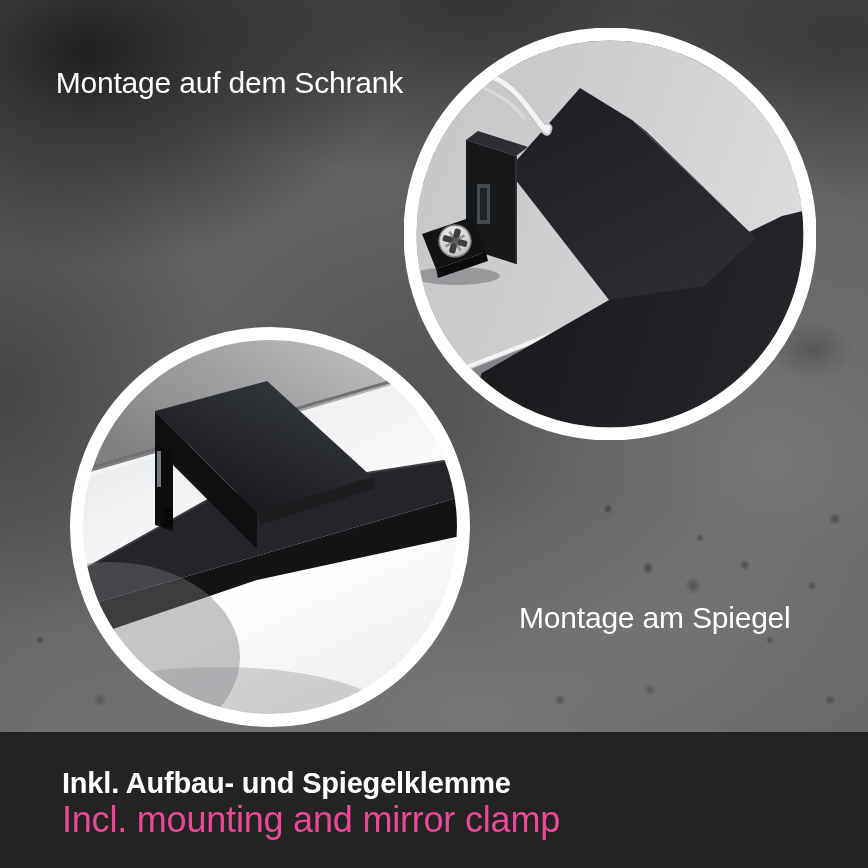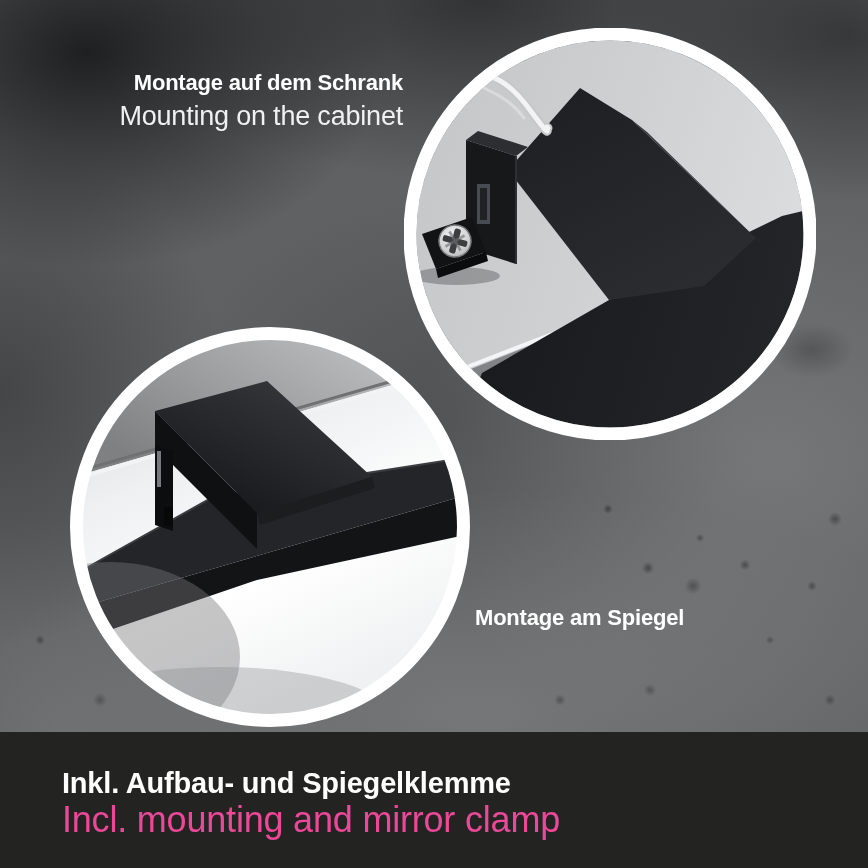--- a/index.html
+++ b/index.html
@@ -33,21 +33,21 @@
       radial-gradient(7px 7px at 40px 640px, rgba(28,29,30,.45), rgba(28,29,30,0) 70%),
       radial-gradient(10px 10px at 100px 700px, rgba(30,31,32,.35), rgba(30,31,32,0) 70%),
       radial-gradient(8px 8px at 830px 700px, rgba(28,29,30,.40), rgba(28,29,30,0) 70%),
       radial-gradient(6px 6px at 770px 640px, rgba(30,31,32,.40), rgba(30,31,32,0) 70%),
       radial-gradient(60px 40px at 812px 350px, rgba(40,41,42,.35), rgba(40,41,42,0) 70%);
   }
   .inset{position:absolute;}
   .inset-cabinet{left:404px;top:28px;}
   .inset-mirror{left:70px;top:327px;}
   .label{position:absolute;color:#ffffff;letter-spacing:-0.2px;}
-  .label .t{font-weight:bold;font-size:22px;line-height:34px;white-space:nowrap;}
+  .label .t{font-weight:normal;font-size:30px;line-height:34px;white-space:nowrap;margin-left:44px;}
   .label .s{font-weight:normal;font-size:27px;line-height:33px;color:#f0f1f2;white-space:nowrap;}
   .label-cabinet{top:66px;right:465px;text-align:right;}
   .label-mirror{top:601px;left:475px;text-align:left;}
   .footer{
     position:absolute;left:0;top:732px;width:868px;height:160px;
     background:#232421;box-sizing:border-box;padding:33px 0 0 62px;color:#fff;
   }
   .footer .t{font-weight:bold;font-size:29px;line-height:37px;letter-spacing:-0.2px;white-space:nowrap;}
   .footer .s{font-weight:normal;font-size:36px;line-height:36px;letter-spacing:-0.2px;color:#ec4899;white-space:nowrap;}
 </style>
@@ -176,21 +176,20 @@
       </g>
 
       <ellipse cx="40" cy="330" rx="130" ry="95" fill="rgba(118,120,122,0.42)"></ellipse>
       <ellipse cx="150" cy="395" rx="175" ry="55" fill="rgba(135,137,139,0.35)"></ellipse>
     </g>
     <circle cx="200" cy="200" r="193.5" fill="none" stroke="#ffffff" stroke-width="13"></circle>
   </svg>
 
   <div class="label label-cabinet">
     <div class="t">Montage auf dem Schrank</div>
-    <div class="s">Mounting on the cabinet</div>
   </div>
 
   <div class="label label-mirror">
     <div class="t">Montage am Spiegel</div>
   </div>
 
   <div class="footer">
     <div class="t">Inkl. Aufbau- und Spiegelklemme</div>
     <div class="s">Incl. mounting and mirror clamp</div>
   </div>

